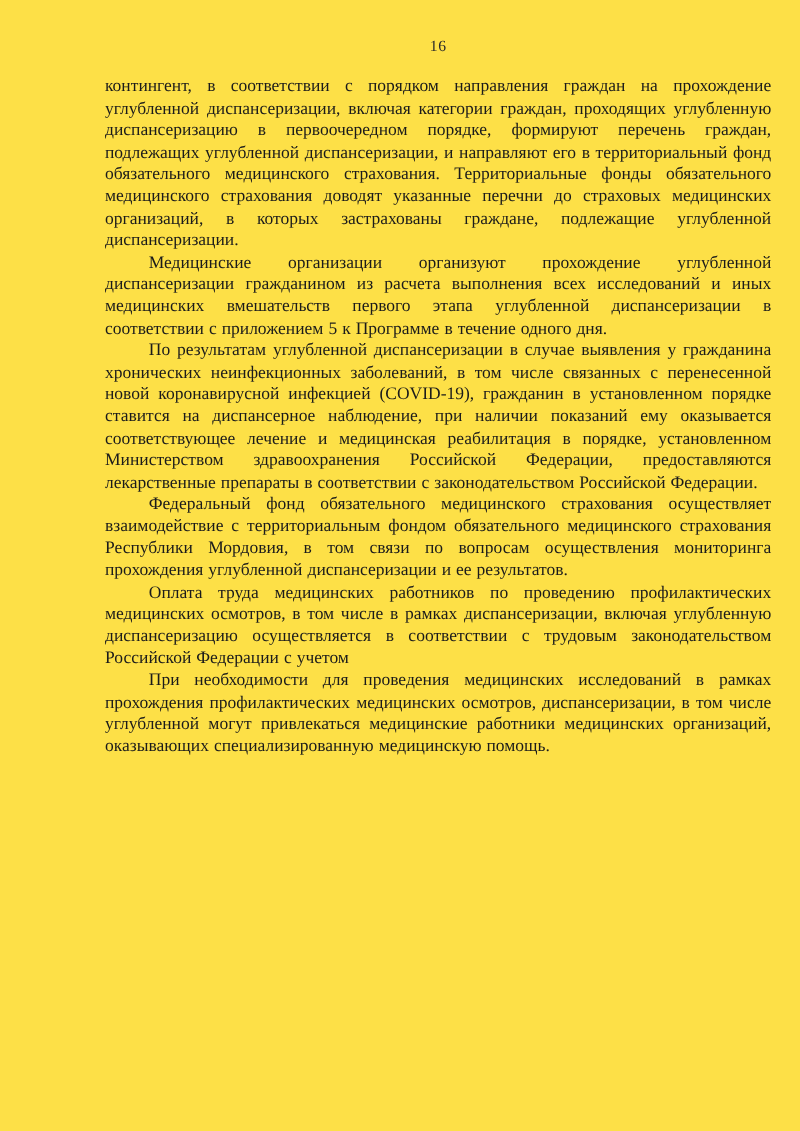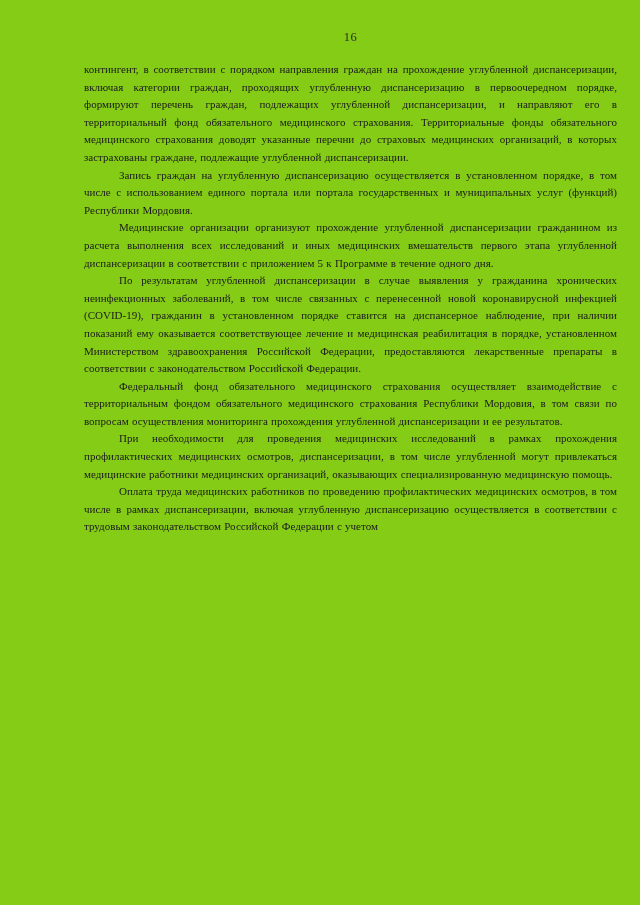--- a/index.html
+++ b/index.html
@@ -11,51 +11,50 @@
     width: 640px;
     height: 905px;
     overflow: hidden;
     font-family: "Liberation Serif", "DejaVu Serif", serif;
     color: #1b1b1b;
   }
   .page {
     box-sizing: border-box;
     width: 640px;
     height: 905px;
-    background: #84cc16;
+    background: #fde047;
     padding: 30px 23px 20px 84px; 
   }
   .page-number {
     text-align: center;
     font-size: 12.5px;
     letter-spacing: 0.5px;
     color: #2a2a2a;
     margin: 0 0 16px 0;
   }
   .doc-body p {
     margin: 0;
-    font-size: 11px;
+    font-size: 14px;
     line-height: 17.6px;
     text-align: justify;
     text-indent: 35px;
     color: #1b1b1b;
     word-spacing: 0.5px;
   }
   .doc-body p.continuation {
     text-indent: 0;
   }
 </style>
 </head>
 <body>
 
 <div class="page">
   <div class="page-number">16</div>
 
   <div class="doc-body">
     <p class="continuation">контингент, в соответствии с порядком направления граждан на прохождение углубленной диспансеризации, включая категории граждан, проходящих углубленную диспансеризацию в первоочередном порядке, формируют перечень граждан, подлежащих углубленной диспансеризации, и направляют его в территориальный фонд обязательного медицинского страхования. Территориальные фонды обязательного медицинского страхования доводят указанные перечни до страховых медицинских организаций, в которых застрахованы граждане, подлежащие углубленной диспансеризации.</p>
-    <p>Запись граждан на углубленную диспансеризацию осуществляется в установленном порядке, в том числе с использованием единого портала или портала государственных и муниципальных услуг (функций) Республики Мордовия.</p>
     <p>Медицинские организации организуют прохождение углубленной диспансеризации гражданином из расчета выполнения всех исследований и иных медицинских вмешательств первого этапа углубленной диспансеризации в соответствии с приложением 5 к Программе в течение одного дня.</p>
     <p>По результатам углубленной диспансеризации в случае выявления у гражданина хронических неинфекционных заболеваний, в том числе связанных с перенесенной новой коронавирусной инфекцией (COVID-19), гражданин в установленном порядке ставится на диспансерное наблюдение, при наличии показаний ему оказывается соответствующее лечение и медицинская реабилитация в порядке, установленном Министерством здравоохранения Российской Федерации, предоставляются лекарственные препараты в соответствии с законодательством Российской Федерации.</p>
     <p>Федеральный фонд обязательного медицинского страхования осуществляет взаимодействие с территориальным фондом обязательного медицинского страхования Республики Мордовия, в том связи по вопросам осуществления мониторинга прохождения углубленной диспансеризации и ее результатов.</p>
+    <p>Оплата труда медицинских работников по проведению профилактических медицинских осмотров, в том числе в рамках диспансеризации, включая углубленную диспансеризацию осуществляется в соответствии с трудовым законодательством Российской Федерации с учетом</p>
     <p>При необходимости для проведения медицинских исследований в рамках прохождения профилактических медицинских осмотров, диспансеризации, в том числе углубленной могут привлекаться медицинские работники медицинских организаций, оказывающих специализированную медицинскую помощь.</p>
-    <p>Оплата труда медицинских работников по проведению профилактических медицинских осмотров, в том числе в рамках диспансеризации, включая углубленную диспансеризацию осуществляется в соответствии с трудовым законодательством Российской Федерации с учетом</p>
   </div>
 </div>
 
 </body></html>

